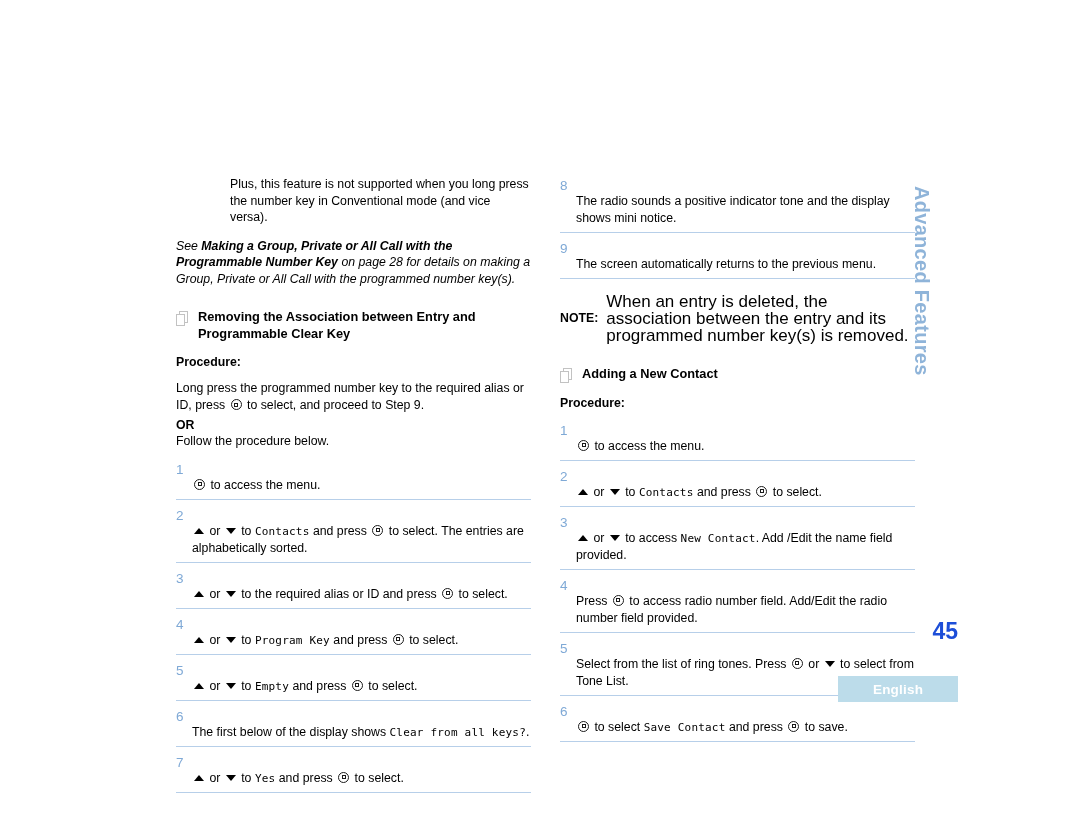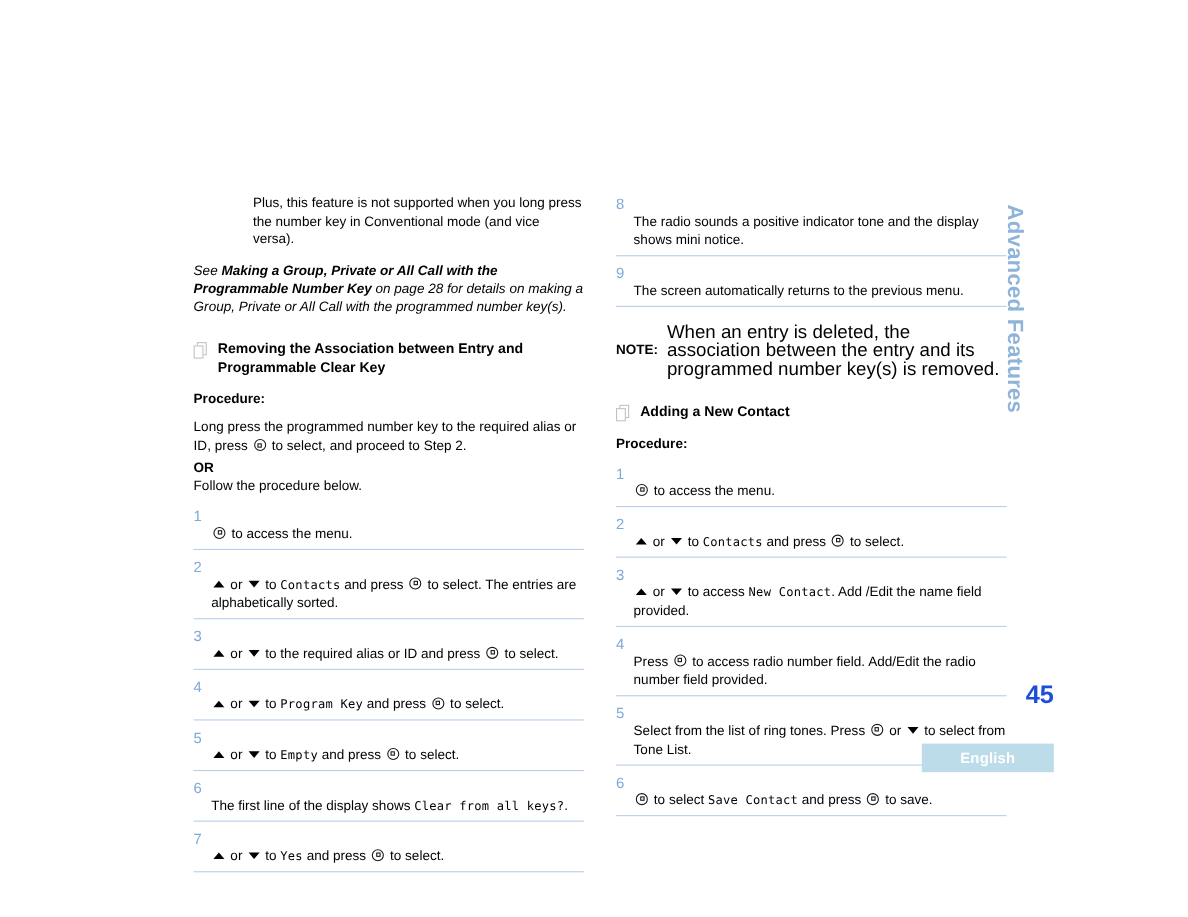--- a/index.html
+++ b/index.html
@@ -256,21 +256,21 @@
 
     <p class="xref"><span>See </span><b>Making a Group, Private or All Call with the Programmable Number Key</b><span> on page 28 for details on making a Group, Private or All Call with the programmed number key(s).</span></p>
 
     <div class="section-head">
       <span class="head-icon"></span>
       <span class="head-title">Removing the Association between Entry and Programmable Clear Key</span>
     </div>
 
     <p class="procedure-label">Procedure:</p>
 
-    <p class="plain-line"><span>Long press the programmed number key to the required alias or ID, press </span><span class="btn-ok"></span><span> to select, and proceed to Step 2.</span></p>
+    <p class="plain-line"><span>Long press the programmed number key to the required alias or ID, press </span><span class="btn-ok"></span><span> to select, and proceed to Step 9.</span></p>
 
     <p class="or-label">OR</p>
     <p class="follow-line">Follow the procedure below.</p>
 
     <ol class="steps">
         <li class="step">
           <span class="step-num">1</span>
           <span class="step-body"><span class="btn-ok"></span><span> to access the menu.</span></span>
         </li>
         <li class="step">
@@ -284,21 +284,21 @@
         <li class="step">
           <span class="step-num">4</span>
           <span class="step-body"><span class="tri-up"></span><span> or </span><span class="tri-dn"></span><span> to </span><code>Program Key</code><span> and press </span><span class="btn-ok"></span><span> to select.</span></span>
         </li>
         <li class="step">
           <span class="step-num">5</span>
           <span class="step-body"><span class="tri-up"></span><span> or </span><span class="tri-dn"></span><span> to </span><code>Empty</code><span> and press </span><span class="btn-ok"></span><span> to select.</span></span>
         </li>
         <li class="step">
           <span class="step-num">6</span>
-          <span class="step-body"><span>The first line of the display shows </span><code>Clear from all keys?</code><span>.</span></span>
+          <span class="step-body"><span>The first below of the display shows </span><code>Clear from all keys?</code><span>.</span></span>
         </li>
         <li class="step">
           <span class="step-num">7</span>
           <span class="step-body"><span class="tri-up"></span><span> or </span><span class="tri-dn"></span><span> to </span><code>Yes</code><span> and press </span><span class="btn-ok"></span><span> to select.</span></span>
         </li>
       </ol>
   </div>
 
   <div class="col col-right">
 

